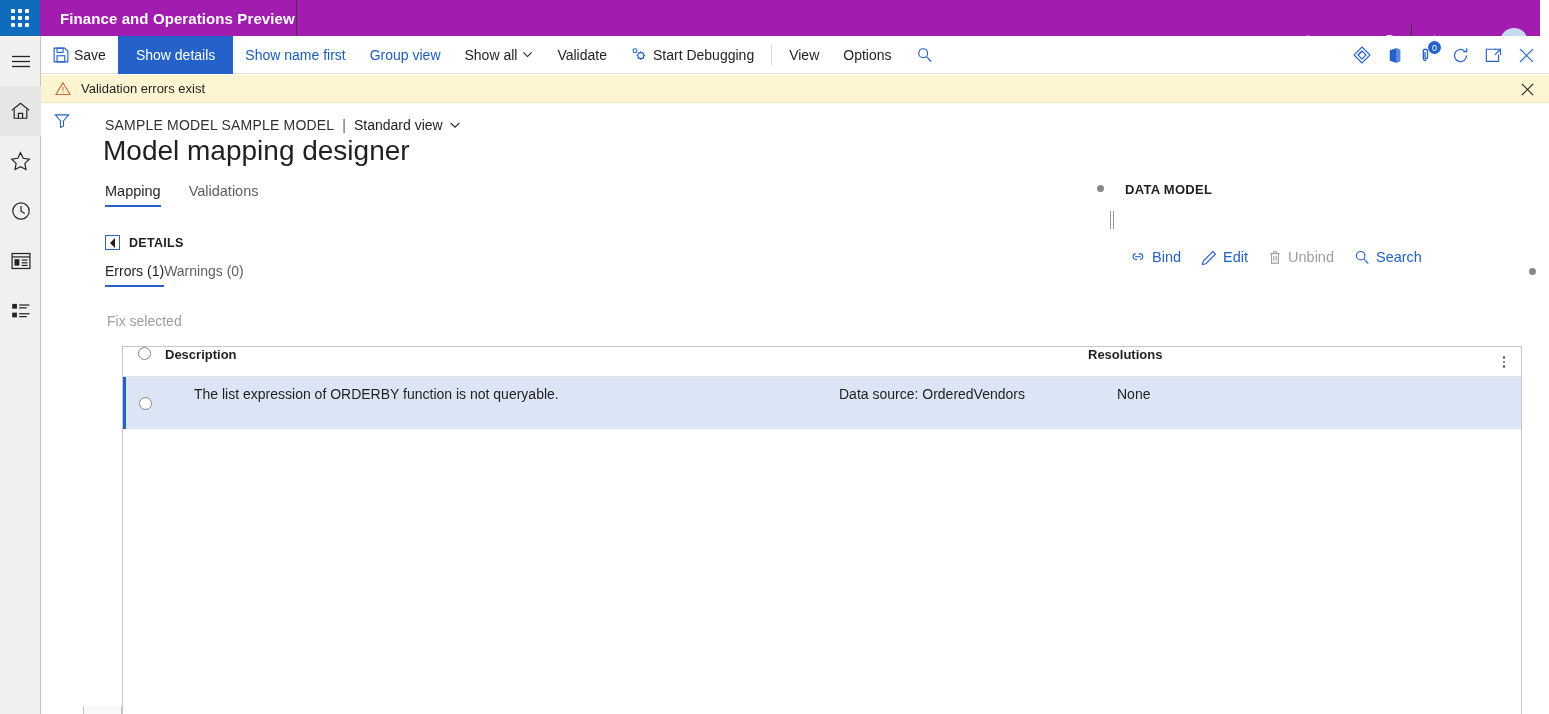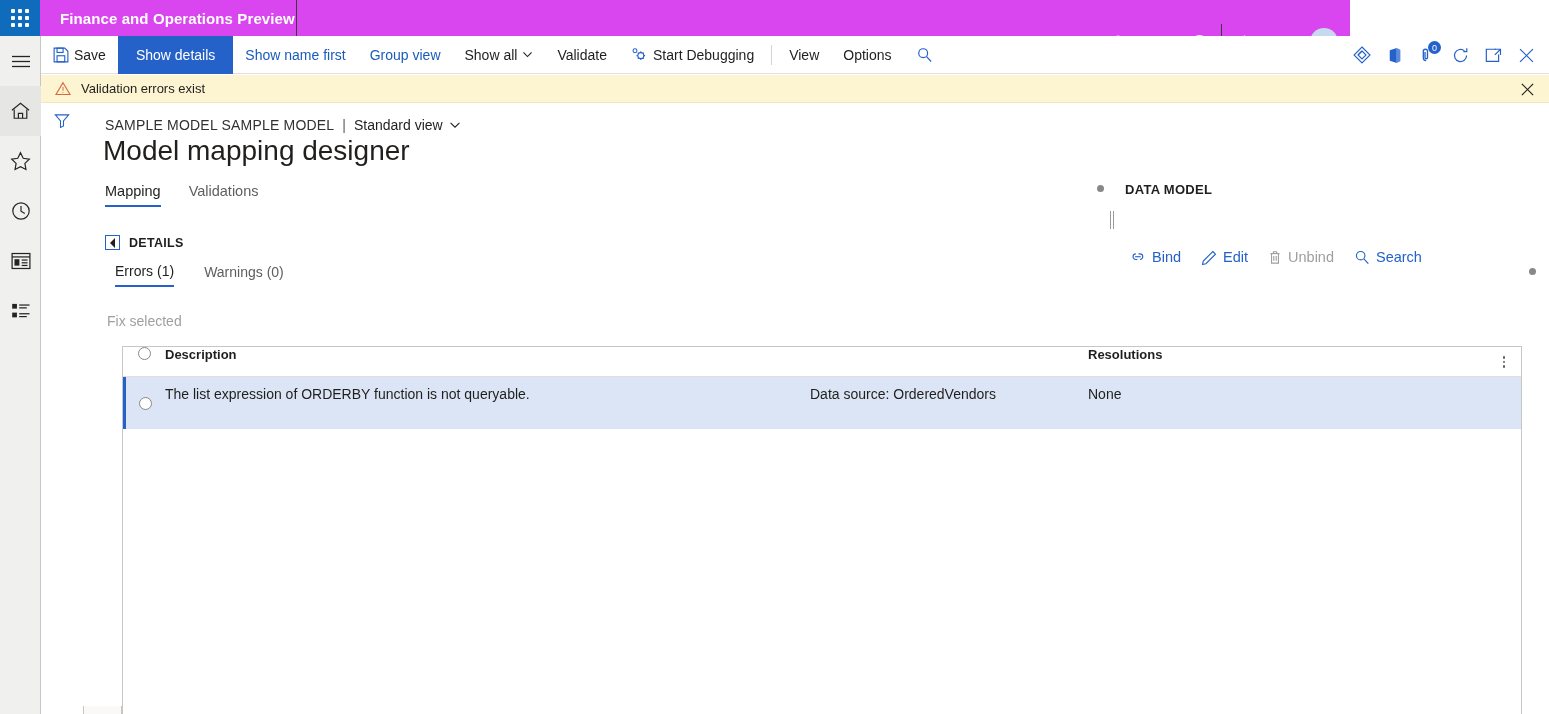--- a/index.html
+++ b/index.html
@@ -9,22 +9,22 @@
     width: 1549px; height: 714px;
     overflow: hidden;
     background: #ffffff;
     font-family: "Liberation Sans", sans-serif;
     -webkit-font-smoothing: antialiased;
   }
   .app { position: relative; width: 1549px; height: 714px; }
 
   
   .topbar {
-    position: absolute; top: 0; left: 0; width: 1350px; height: 36px;
-    background: #d946ef; display: flex; align-items: center;
+    position: absolute; top: 0; left: 0; width: 1540px; height: 36px;
+    background: #a21caf; display: flex; align-items: center;
   }
   .waffle {
     width: 40px; height: 36px; background: #0f6cbd;
     display: flex; align-items: center; justify-content: center;
     cursor: pointer;
   }
   .waffle-grid {
     display: grid; grid-template-columns: repeat(3, 4px);
     grid-template-rows: repeat(3, 4px); gap: 3px;
   }
@@ -189,21 +189,21 @@
     display: block; width: 0; height: 0;
     border-left: 5px solid #201f1e;
     border-top: 5px solid transparent;
     border-bottom: 5px solid transparent;
     transform: rotate(180deg);
   }
   .details-label {
     font-size: 12.5px; font-weight: bold; color: #201f1e; letter-spacing: 0.3px;
   }
   .subtabs {
-    position: absolute; top: 160px; left: 32px; display: flex; gap: 30px; align-items: center;
+    position: absolute; top: 160px; left: 22px; display: flex; 
   }
   .subtab {
     font-size: 14px; color: #605e5c; padding-bottom: 6px; cursor: pointer; white-space: nowrap;
   }
   .subtab.active { color: #201f1e; border-bottom: 2px solid #2461c9; }
   .fixbar {
     position: absolute; top: 210px; left: 24px;
     font-size: 14px; color: #a19f9d; cursor: default; white-space: nowrap;
   }
 
@@ -233,21 +233,21 @@
     cursor: pointer;
   }
   .gh-more i { display: block; width: 2.5px; height: 2.5px; background: #605e5c; border-radius: 50%; }
 
   .grid-row {
     display: flex; height: 52px; background: #dbe5f5;
     border-left: 3px solid #2461c9; position: relative;
   }
   .gr-check { width: 39px; display: flex; align-items: flex-start; justify-content: center; padding-top: 20px; }
   .gr-cell { font-size: 14px; color: #201f1e; padding-top: 9px; white-space: nowrap; }
-  .gr-desc { width: 645px; }
+  .gr-desc { width: 645px; margin-left: 29px; }
   .gr-path { width: 278px; }
   .gr-res { flex: 1; }
   .grid-body-fill { height: 285px; background: #ffffff; }
 </style>
 </head>
 <body>
 
 <div class="app">
 
   <div class="topbar">

